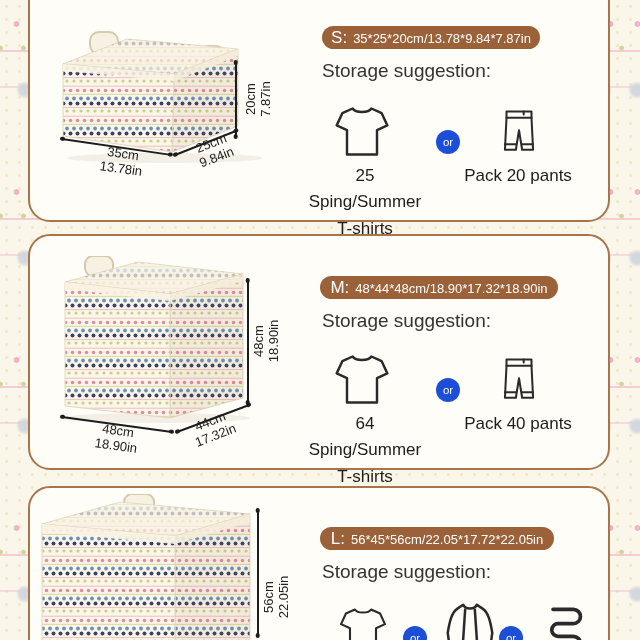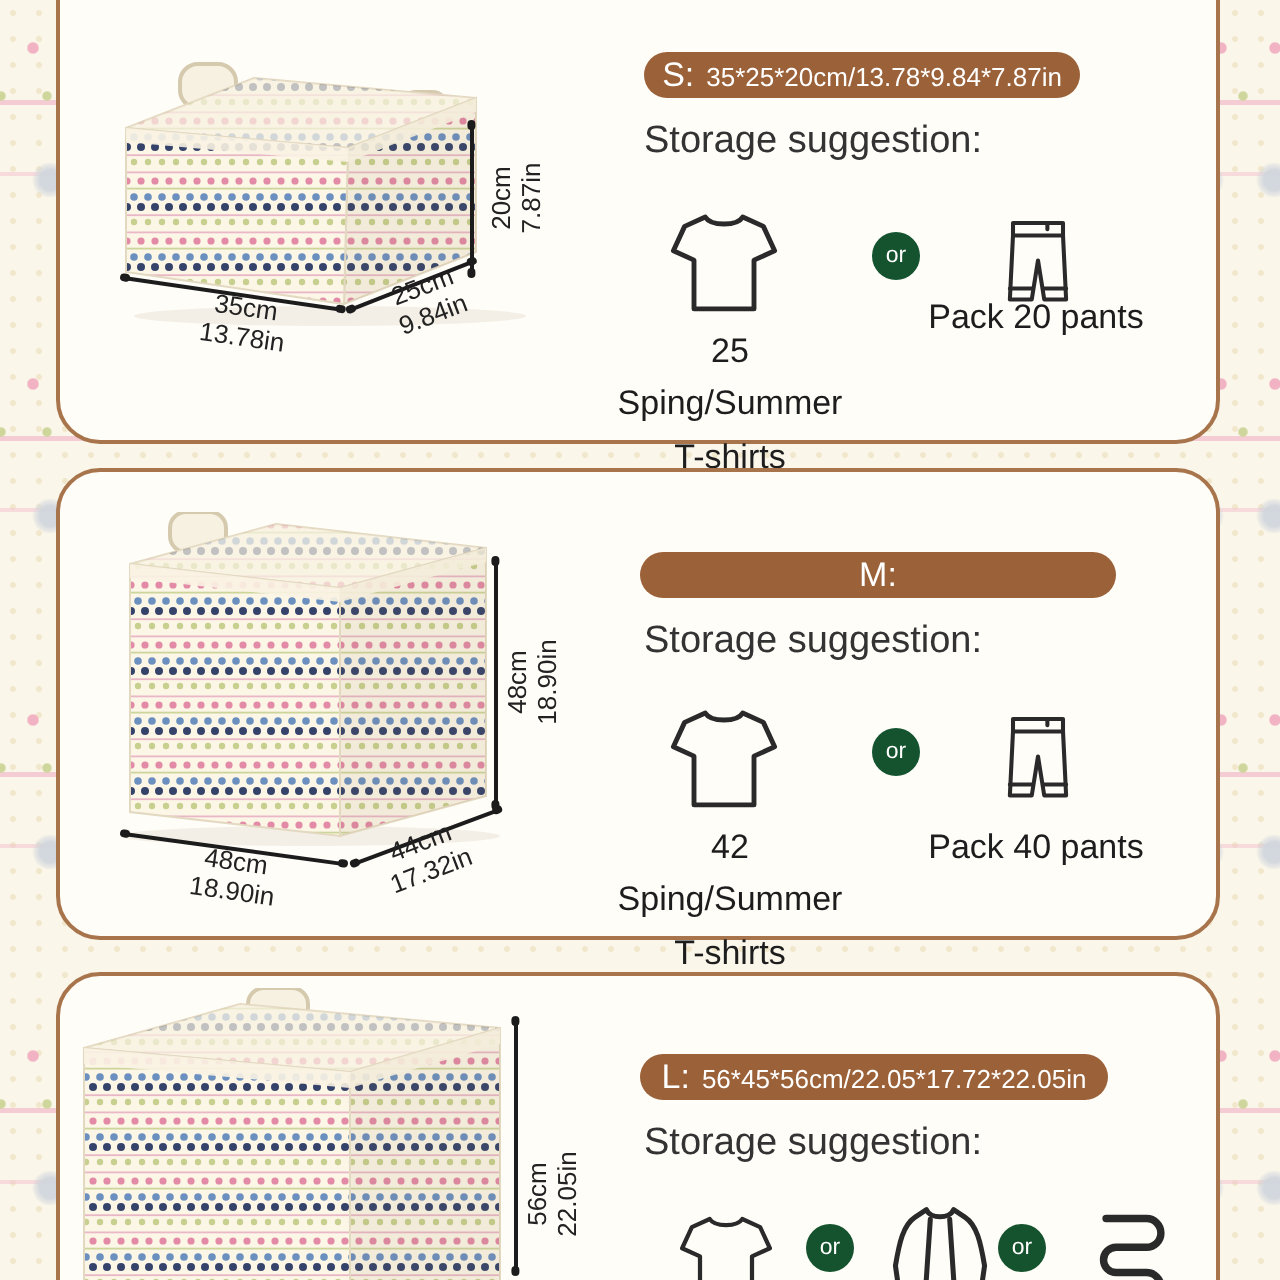--- a/index.html
+++ b/index.html
@@ -16,22 +16,22 @@
     background-size: 34px 168px, 27px 168px, 23px 168px, 100% 168px, 13px 13px;
     background-position: 8px 6px, 3px 108px, 12px 132px, 0 0, 0 0;
   }
   .card{position:absolute;left:28px;width:582px;background:#fffdf8;border:2px solid #a8744b;border-radius:22px;box-sizing:border-box;}
   .badge{position:absolute;display:flex;align-items:baseline;justify-content:center;gap:6px;
     background:#9b6138;color:#fff;border-radius:999px;height:23px;line-height:23px;}
   .badge .sz{font-size:17px;}
   .badge .val{font-size:13px;}
   .storage{position:absolute;font-size:19px;color:#333;}
   .sugg-label{position:absolute;font-size:17px;line-height:1.55;color:#1d1d1d;text-align:center;}
-  .or{position:absolute;width:24px;height:24px;border-radius:50%;background:#14532d;color:#fff;
-    font-size:11.5px;display:flex;align-items:center;justify-content:center;}
+  .or{position:absolute;width:24px;height:24px;border-radius:50%;background:#1d4ed8;color:#fff;
+    font-size:11.5px;display:flex;align-items:center;justify-content:center;margin-top:14px;}
   .icon{position:absolute;}
   .icon svg{display:block;width:100%;height:100%;}
   .bag{position:absolute;}
   .hline{position:absolute;height:1.6px;background:#1c1c1c;transform-origin:0 50%;}
   .hline::before,.hline::after{content:"";position:absolute;width:4.6px;height:4.6px;border-radius:50%;background:#1c1c1c;top:50%;transform:translateY(-50%);}
   .hline::before{left:-2px;} .hline::after{right:-2px;}
   .vline{position:absolute;width:1.6px;background:#1c1c1c;}
   .vline::before,.vline::after{content:"";position:absolute;width:4.6px;height:4.6px;border-radius:50%;background:#1c1c1c;left:50%;transform:translateX(-50%);}
   .vline::before{top:-2px;} .vline::after{bottom:-2px;}
   .dim-label{position:absolute;font-size:13px;line-height:1.12;color:#222;text-align:center;white-space:nowrap;}
@@ -109,21 +109,21 @@
   <svg viewBox="0 0 64 64" fill="none" stroke="#2a2a2a" stroke-width="2.6" stroke-linejoin="round" stroke-linecap="round">
     <path d="M16 7 H48 V15 H16 Z"></path>
     <path d="M16 15 L14 56 H28 L32 31 L36 56 H50 L48 15"></path>
     <path d="M14 49 H28 M36 49 H50 M38 7 V11"></path>
   </svg>
 </div>
 <div class="sugg-label" style="left:302px;top:163px;width:126px;">
   <div>25 Sping/Summer</div>
     <div>T-shirts</div>
 </div>
-<div class="sugg-label" style="left:456px;top:146px;width:124px;">
+<div class="sugg-label" style="left:456px;top:163px;width:124px;">
   <div>Pack 20 pants</div>
 </div>
 
 <div class="card" style="top:234px;height:236px;"></div>
 
 <div class="bag" style="left:55px;top:256px;width:200px;height:168px;">
   <svg viewBox="0 0 200 168" width="200" height="168">
     <defs>
       <pattern id="p2" width="14" height="30" patternUnits="userSpaceOnUse">
         <rect width="14" height="30" fill="#fcf6e7"></rect>
@@ -167,38 +167,39 @@
   <div>44cm</div>
     <div>17.32in</div>
 </div>
 <div class="dim-label vlabel" style="left:244px;top:321px;width:46px;height:40px;">
   <div>48cm</div>
     <div>18.90in</div>
 </div>
 
 <div class="badge" style="left:320px;top:276px;width:238px;">
   <span class="sz">M:</span>
+  <span class="val">48*44*48cm/18.90*17.32*18.90in</span>
 </div>
 <div class="storage" style="left:322px;top:310px;">Storage suggestion:</div>
 
 <div class="icon" style="left:332px;top:349px;width:60px;height:60px;">
   <svg viewBox="0 0 64 64" fill="none" stroke="#2a2a2a" stroke-width="2.6" stroke-linejoin="round" stroke-linecap="round">
     <path d="M22 8 C25 13 39 13 42 8 L53 13 L59 26 L48 31 L48 57 L16 57 L16 31 L5 26 L11 13 Z"></path>
   </svg>
 </div>
 <div class="or" style="left:436px;top:364px;">or</div>
 <div class="icon" style="left:494px;top:354px;width:50px;height:50px;">
   <svg viewBox="0 0 64 64" fill="none" stroke="#2a2a2a" stroke-width="2.6" stroke-linejoin="round" stroke-linecap="round">
     <path d="M16 7 H48 V15 H16 Z"></path>
     <path d="M16 15 L14 56 H28 L32 31 L36 56 H50 L48 15"></path>
     <path d="M14 49 H28 M36 49 H50 M38 7 V11"></path>
   </svg>
 </div>
 <div class="sugg-label" style="left:302px;top:411px;width:126px;">
-  <div>42 Sping/Summer</div>
+  <div>64 Sping/Summer</div>
     <div>T-shirts</div>
 </div>
 <div class="sugg-label" style="left:456px;top:411px;width:124px;">
   <div>Pack 40 pants</div>
 </div>
 
 <div class="card" style="top:486px;height:236px;"></div>
 
 <div class="bag" style="left:36px;top:494px;width:220px;height:170px;">
   <svg viewBox="0 0 220 170" width="220" height="170">

